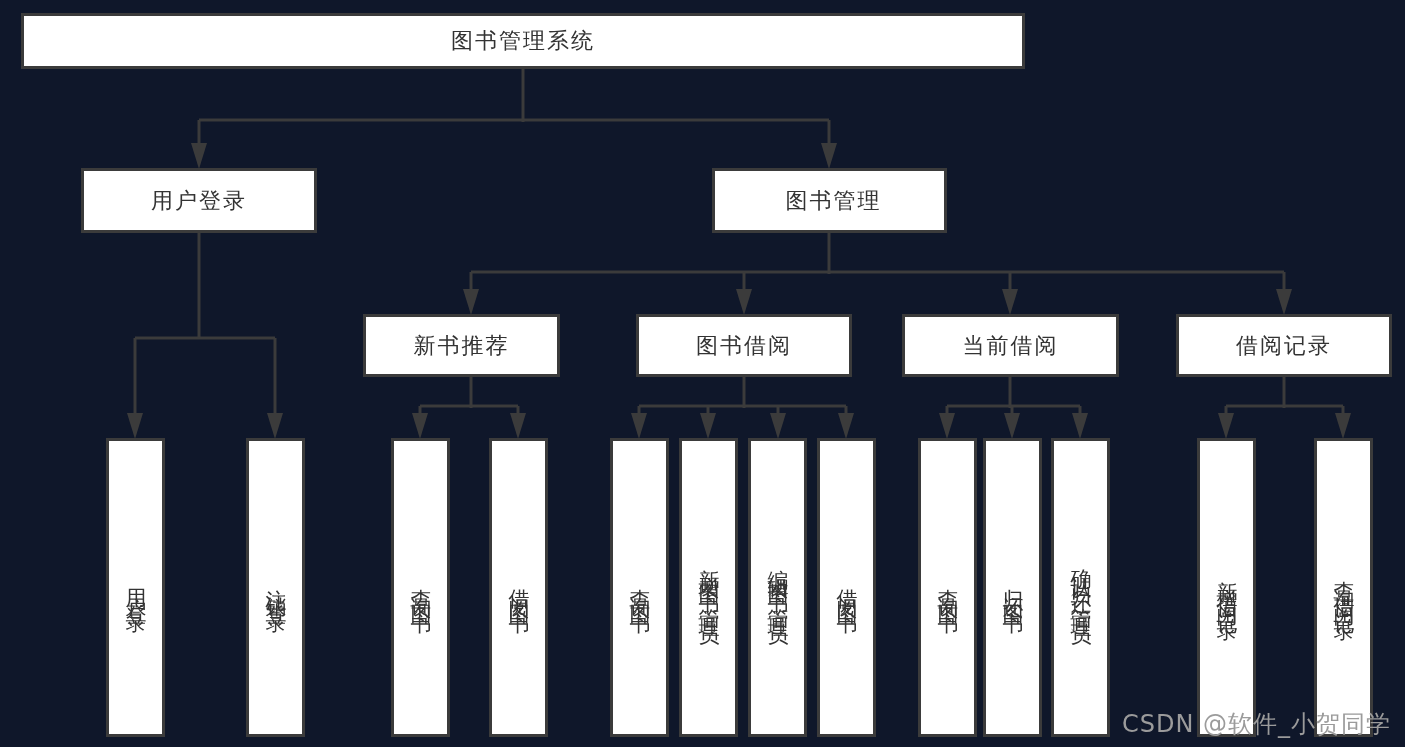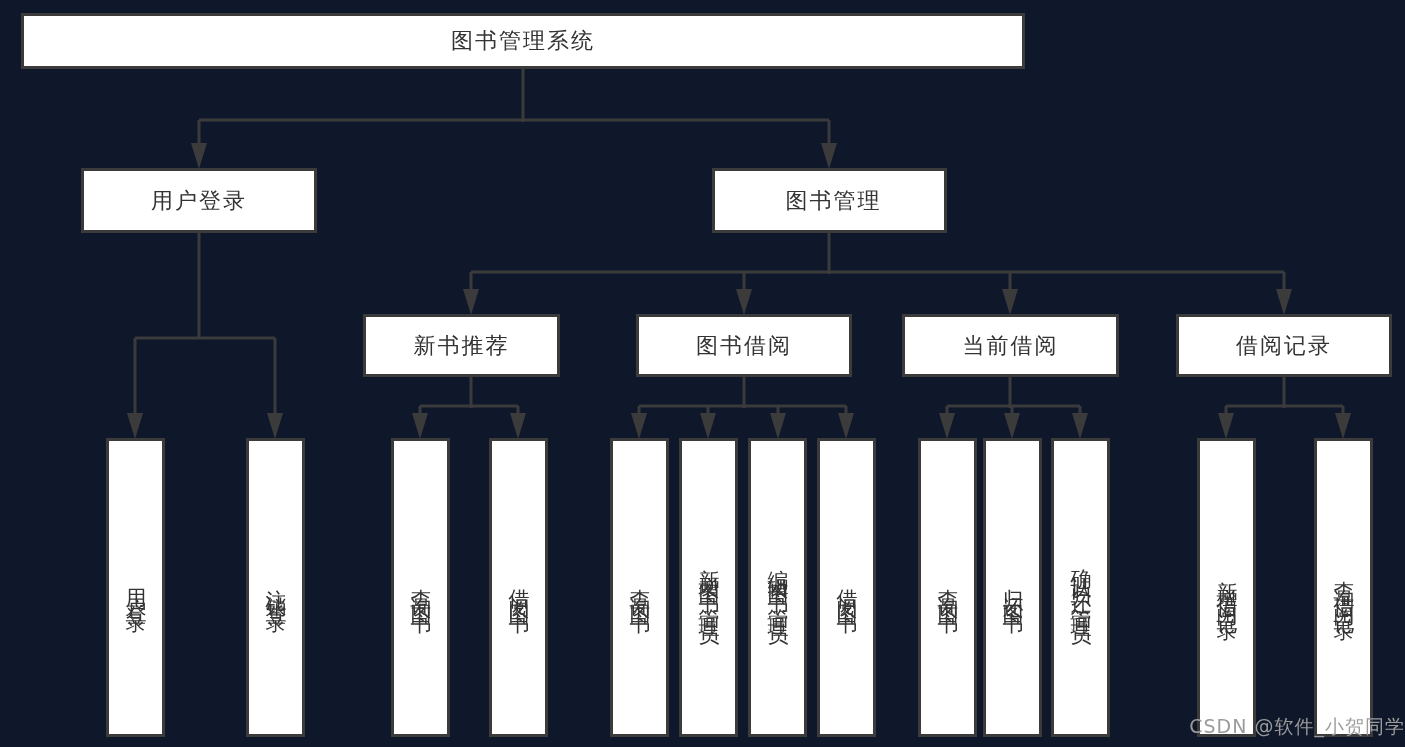--- a/index.html
+++ b/index.html
@@ -35,23 +35,23 @@
   }
   .node.v {
     writing-mode: vertical-lr;
     text-orientation: mixed;
     font-size: 21px;
     letter-spacing: 8px;
     line-height: 1;
   }
   .watermark {
     position: absolute;
-    right: 0;
+    right: 14px;
     bottom: 7px;
-    font-size: 19px;
+    font-size: 24px;
     letter-spacing: 1px;
     color: #9b9b9b;
     z-index: 5;
     white-space: nowrap;
   }
 </style>
 </head>
 <body>
 
 <div class="canvas">

